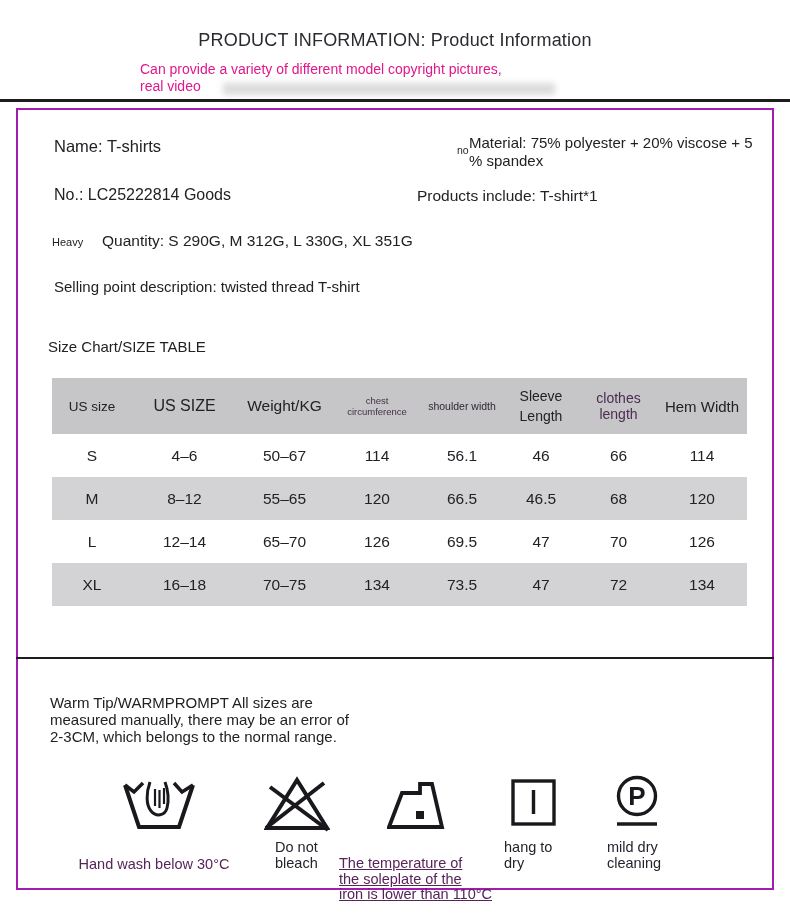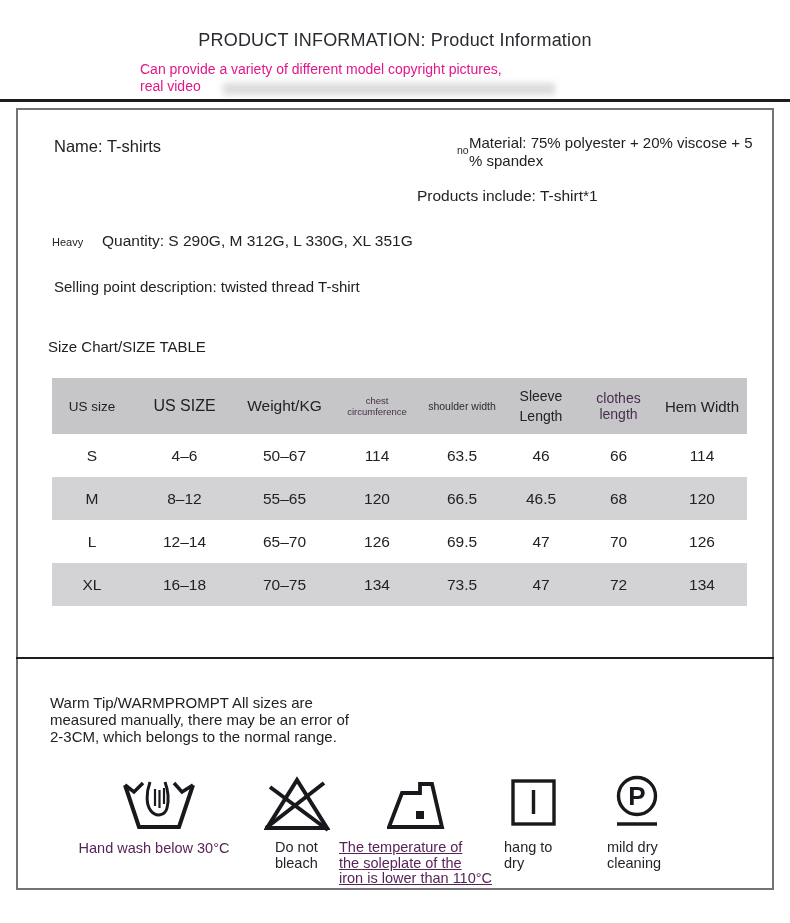--- a/index.html
+++ b/index.html
@@ -9,21 +9,21 @@
 
   .title { position:absolute; top:30px; left:0; width:790px; text-align:center;
            font-size:18px; color:#2b2a2f; letter-spacing:.2px; }
   .subtitle { position:absolute; left:140px; top:61px; width:540px;
               font-size:14px; line-height:16.5px; color:#e0188c; }
   .wm-blur { position:absolute; left:223px; top:83px; width:332px; height:12px;
              background:#9a9a9a; opacity:.35; filter:blur(3px); }
   .top-rule { position:absolute; left:0; top:99px; width:790px; height:3px; background:#1d1c1f; }
 
   .box { position:absolute; left:16px; top:108px; width:758px; height:782px;
-         border:2px solid #737373; background:#fff; }
+         border:2px solid #a21caf; background:#fff; }
   .abs { position:absolute; }
 
   .name-line   { left:36px;  top:27px;  font-size:16.5px; }
   .noodle-note { left:399px; top:34px;  font-size:10.5px; color:#2b2630;margin-left:40px; }
   .material    { left:451px; top:24px;  font-size:15px; line-height:17.5px; background:#fff;
                  padding-right:3px; z-index:2; white-space:nowrap; }
   .no-line     { left:36px;  top:76px;  font-size:16px; }
   .includes    { left:399px; top:77px;  font-size:15.5px; }
   .heavy-note  { left:34px;  top:126px; font-size:11px; }
   .quantity    { left:84px;  top:122px; font-size:15.5px; }
@@ -47,21 +47,21 @@
   .size-table th:nth-child(7){ font-size:14px;   color:#4b2d50; line-height:16px; }
   .size-table th:nth-child(8){ font-size:15px; }
 
   .divider { position:absolute; left:-2px; top:547px; width:758px; height:2px; background:#1d1c1f; }
 
   .warm-tip { left:32px; top:584px; font-size:15px; line-height:17.2px; color:#232126; }
 
   .care-icon { position:absolute; }
   .care-icon svg { display:block; }
   .care-label { position:absolute; font-size:14.5px; line-height:15.5px; }
-  .lbl-purple { color:#572458; }
+  .lbl-purple { color:#572458;margin-top:16px; }
   .lbl-dark   { color:#28222c; }
 
   .ci-1 { left:104px; top:663px; }
   .cl-1 { left:46px;  top:731px; width:180px; text-align:center; }
   .ci-2 { left:246px; top:665px; }
   .cl-2 { left:257px; top:730px; width:70px; }
   .ci-3 { left:369px; top:671px; }
   .cl-3 { left:321px; top:730px; width:170px;text-decoration:underline; }
   .ci-4 { left:493px; top:669px; }
   .cl-4 { left:486px; top:730px; width:80px; }
@@ -88,20 +88,21 @@
   <div class="box">
 
     <div class="abs name-line">Name: T-shirts</div>
     <div class="abs noodle-note">noodle</div>
 
     <div class="abs material">
       <div>Material: 75% polyester + 20% viscose + 5</div>
       <div>% spandex</div>
     </div>
 
+    <div class="abs no-line">No.: LC25222814 Goods</div>
     <div class="abs includes">Products include: T-shirt*1</div>
 
     <div class="abs heavy-note">Heavy</div>
     <div class="abs quantity">Quantity: S 290G, M 312G, L 330G, XL 351G</div>
 
     <div class="abs selling">Selling point description: twisted thread T-shirt</div>
 
     <div class="abs chart-title">Size Chart/SIZE TABLE</div>
 
     <table class="size-table">
@@ -126,21 +127,21 @@
           <th>clothes length</th>
           <th>Hem Width</th>
         </tr>
       </thead>
       <tbody>
         <tr>
           <td>S</td>
           <td>4–6</td>
           <td>50–67</td>
           <td>114</td>
-          <td>63.5</td>
+          <td>56.1</td>
           <td>46</td>
           <td>66</td>
           <td>114</td>
         </tr>
         <tr>
           <td>M</td>
           <td>8–12</td>
           <td>55–65</td>
           <td>120</td>
           <td>66.5</td>

